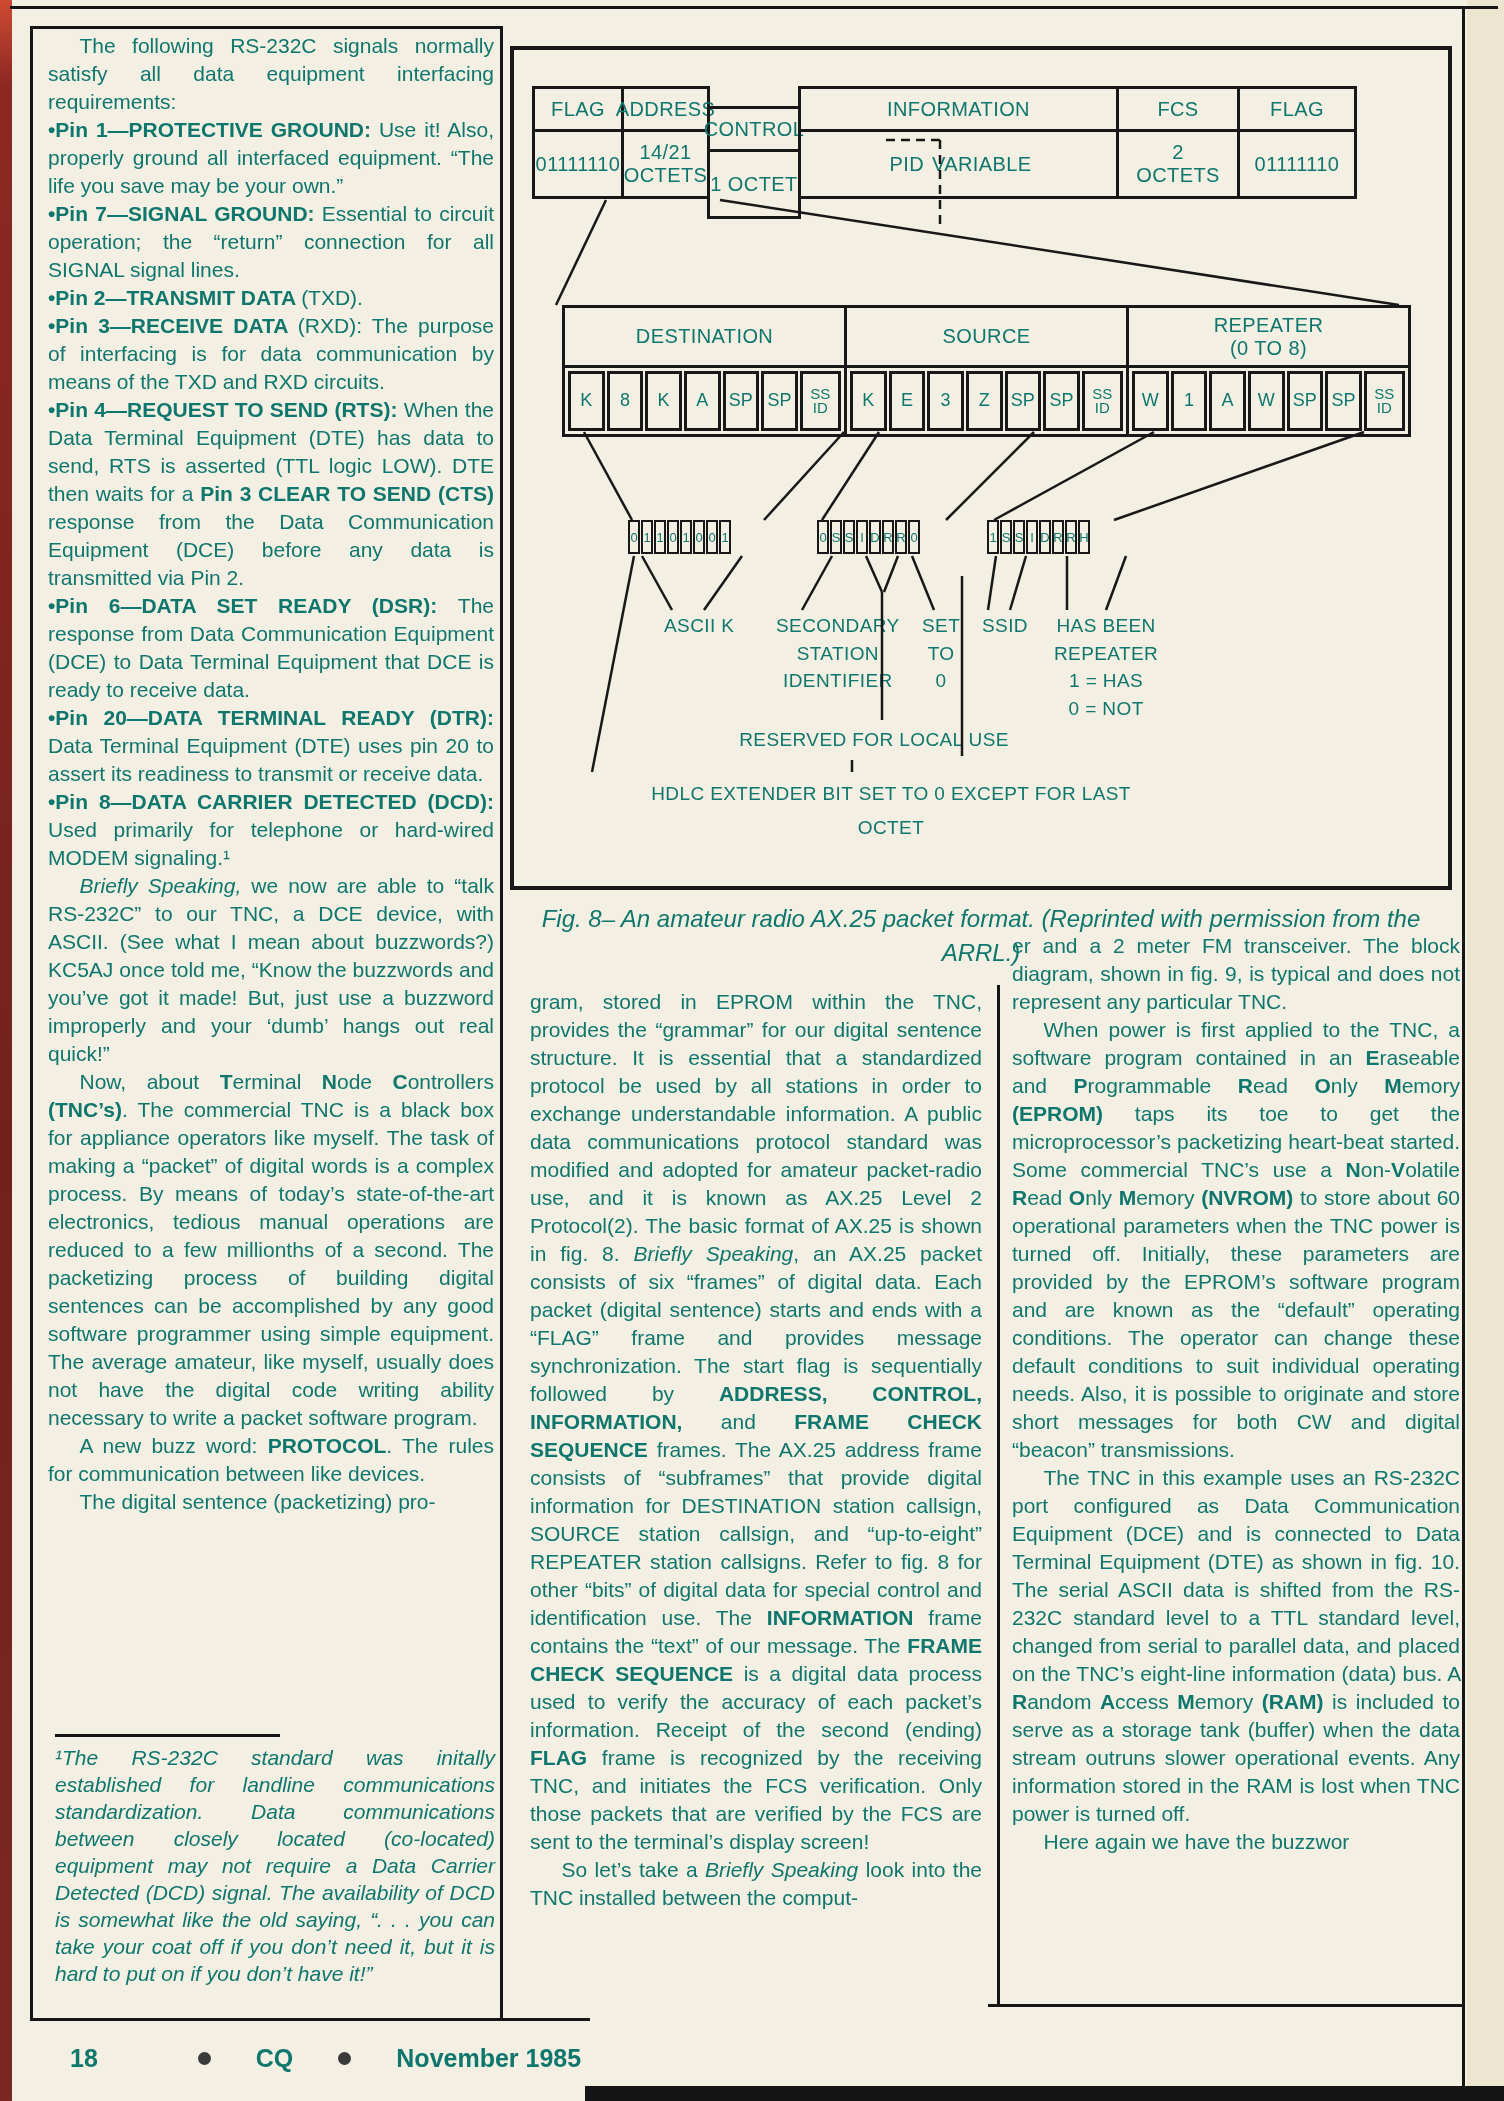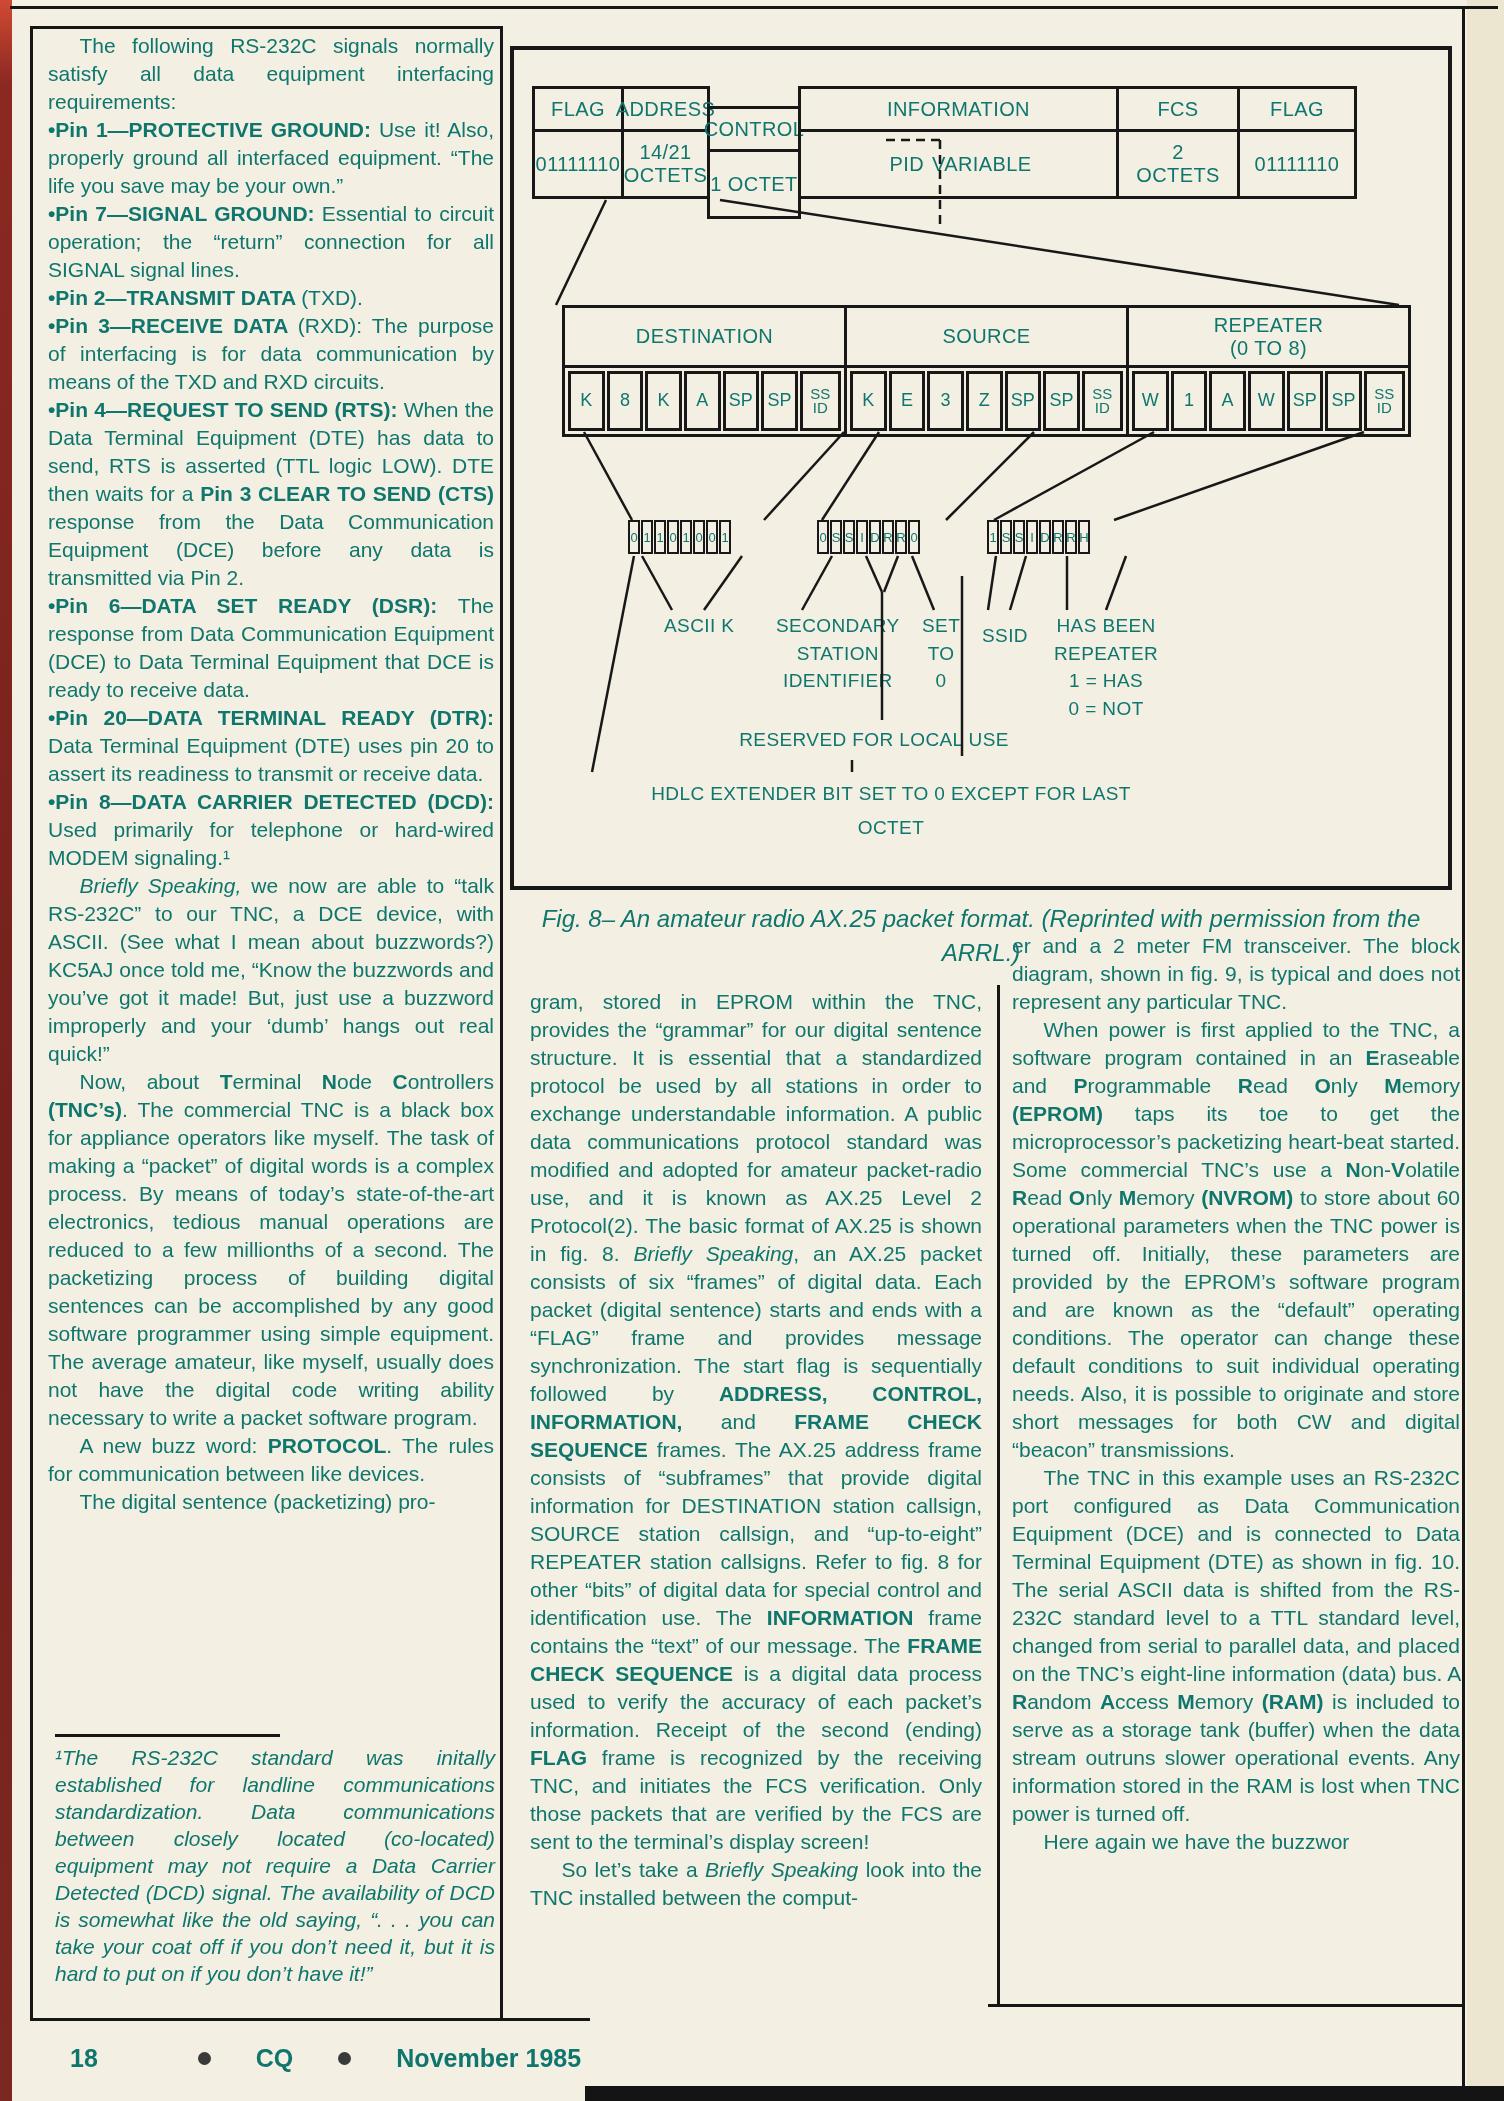--- a/index.html
+++ b/index.html
@@ -55,21 +55,21 @@
          white-space:pre-line;text-align:center;font-size:18px;line-height:.95;}
   .acell.ssid{flex:1.15;font-size:15px;}
   .bits{position:absolute;top:470px;display:flex;gap:1px;}
   .bits-0{left:114px;} .bits-1{left:303px;} .bits-2{left:473px;}
   .bit{width:12px;height:34px;border:2px solid #181818;display:flex;align-items:center;
        justify-content:center;font-size:13px;padding:0;}
   .flab{position:absolute;font-size:19px;letter-spacing:.4px;white-space:pre-line;line-height:1.45;text-align:center;}
   .lab-ascii{left:150px;top:562px;}
   .lab-secondary{left:262px;top:562px;}
   .lab-set{left:408px;top:562px;}
-  .lab-ssid{left:468px;top:562px;margin-top:10px;}
+  .lab-ssid{left:468px;top:562px;}
   .lab-hasbeen{left:540px;top:562px;}
   .lab-reserved{left:205px;top:676px;width:310px;text-align:center;white-space:normal;}
   .lab-hdlc{left:52px;top:727px;width:650px;line-height:1.8;}
   .caption{position:absolute;left:510px;top:902px;width:942px;text-align:center;
            font-style:italic;font-size:24px;line-height:34px;}
   
   .footer-left{position:absolute;left:70px;top:2044px;display:flex;align-items:center;
                font-size:25px;font-weight:700;}
   .fdot{width:13px;height:13px;border-radius:50%;background:#3a3a3a;margin:0 45px;}
   .fl-page{margin-right:55px;}

